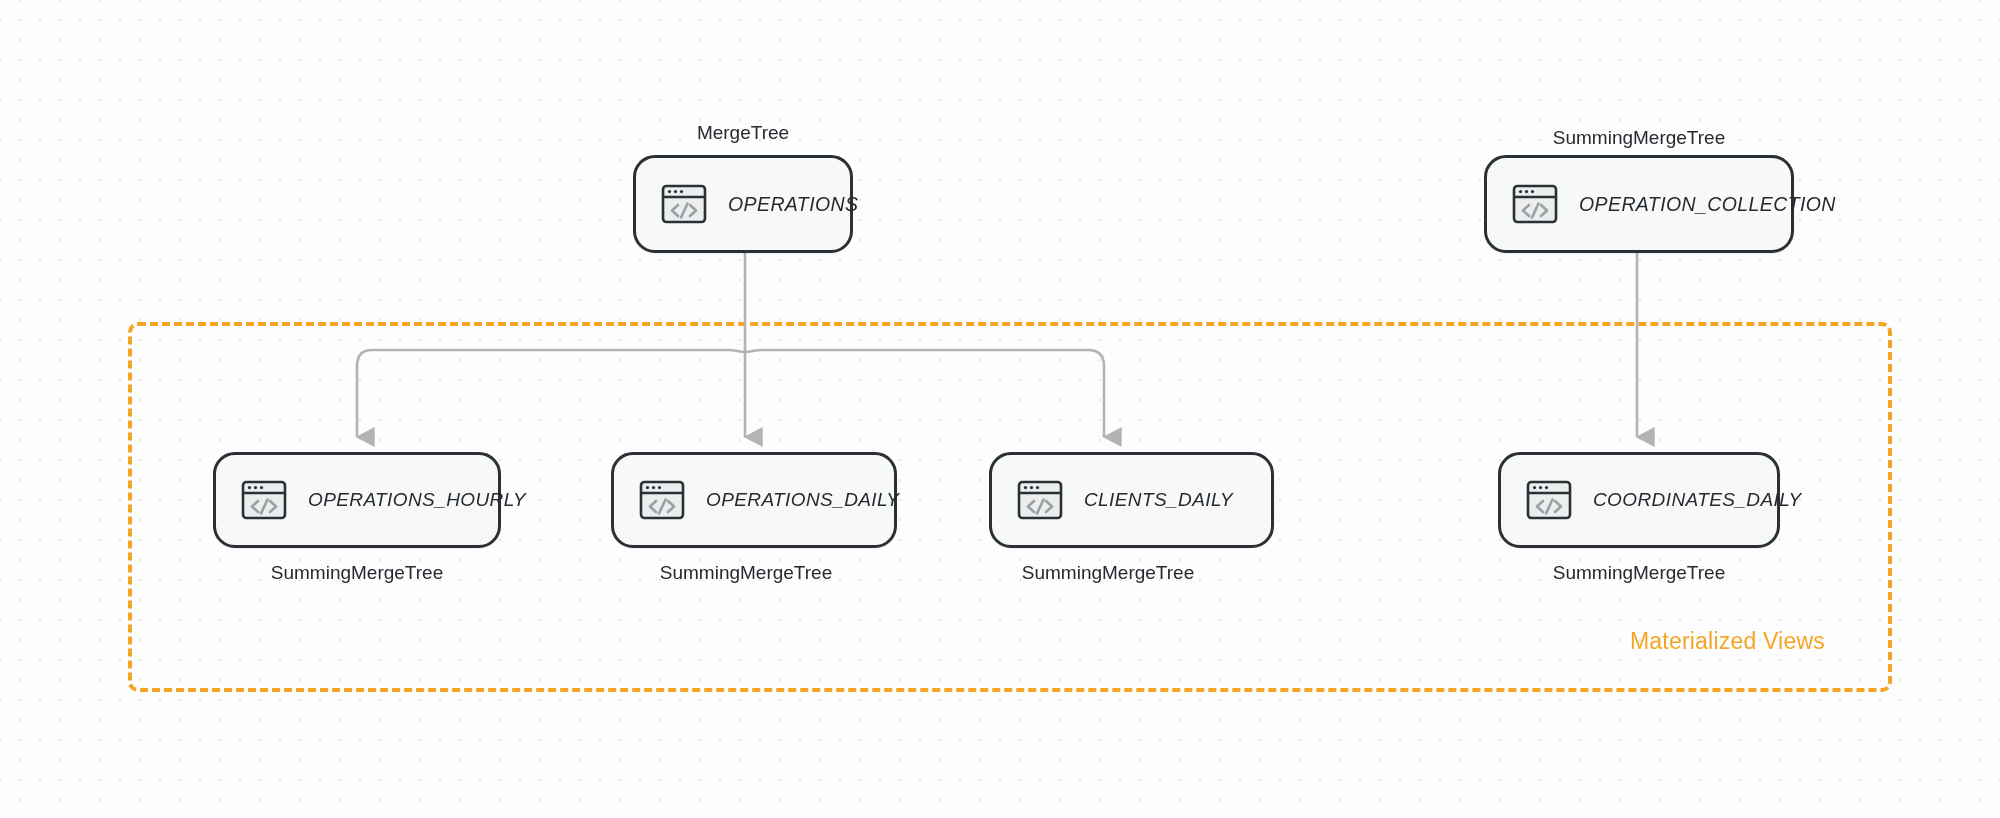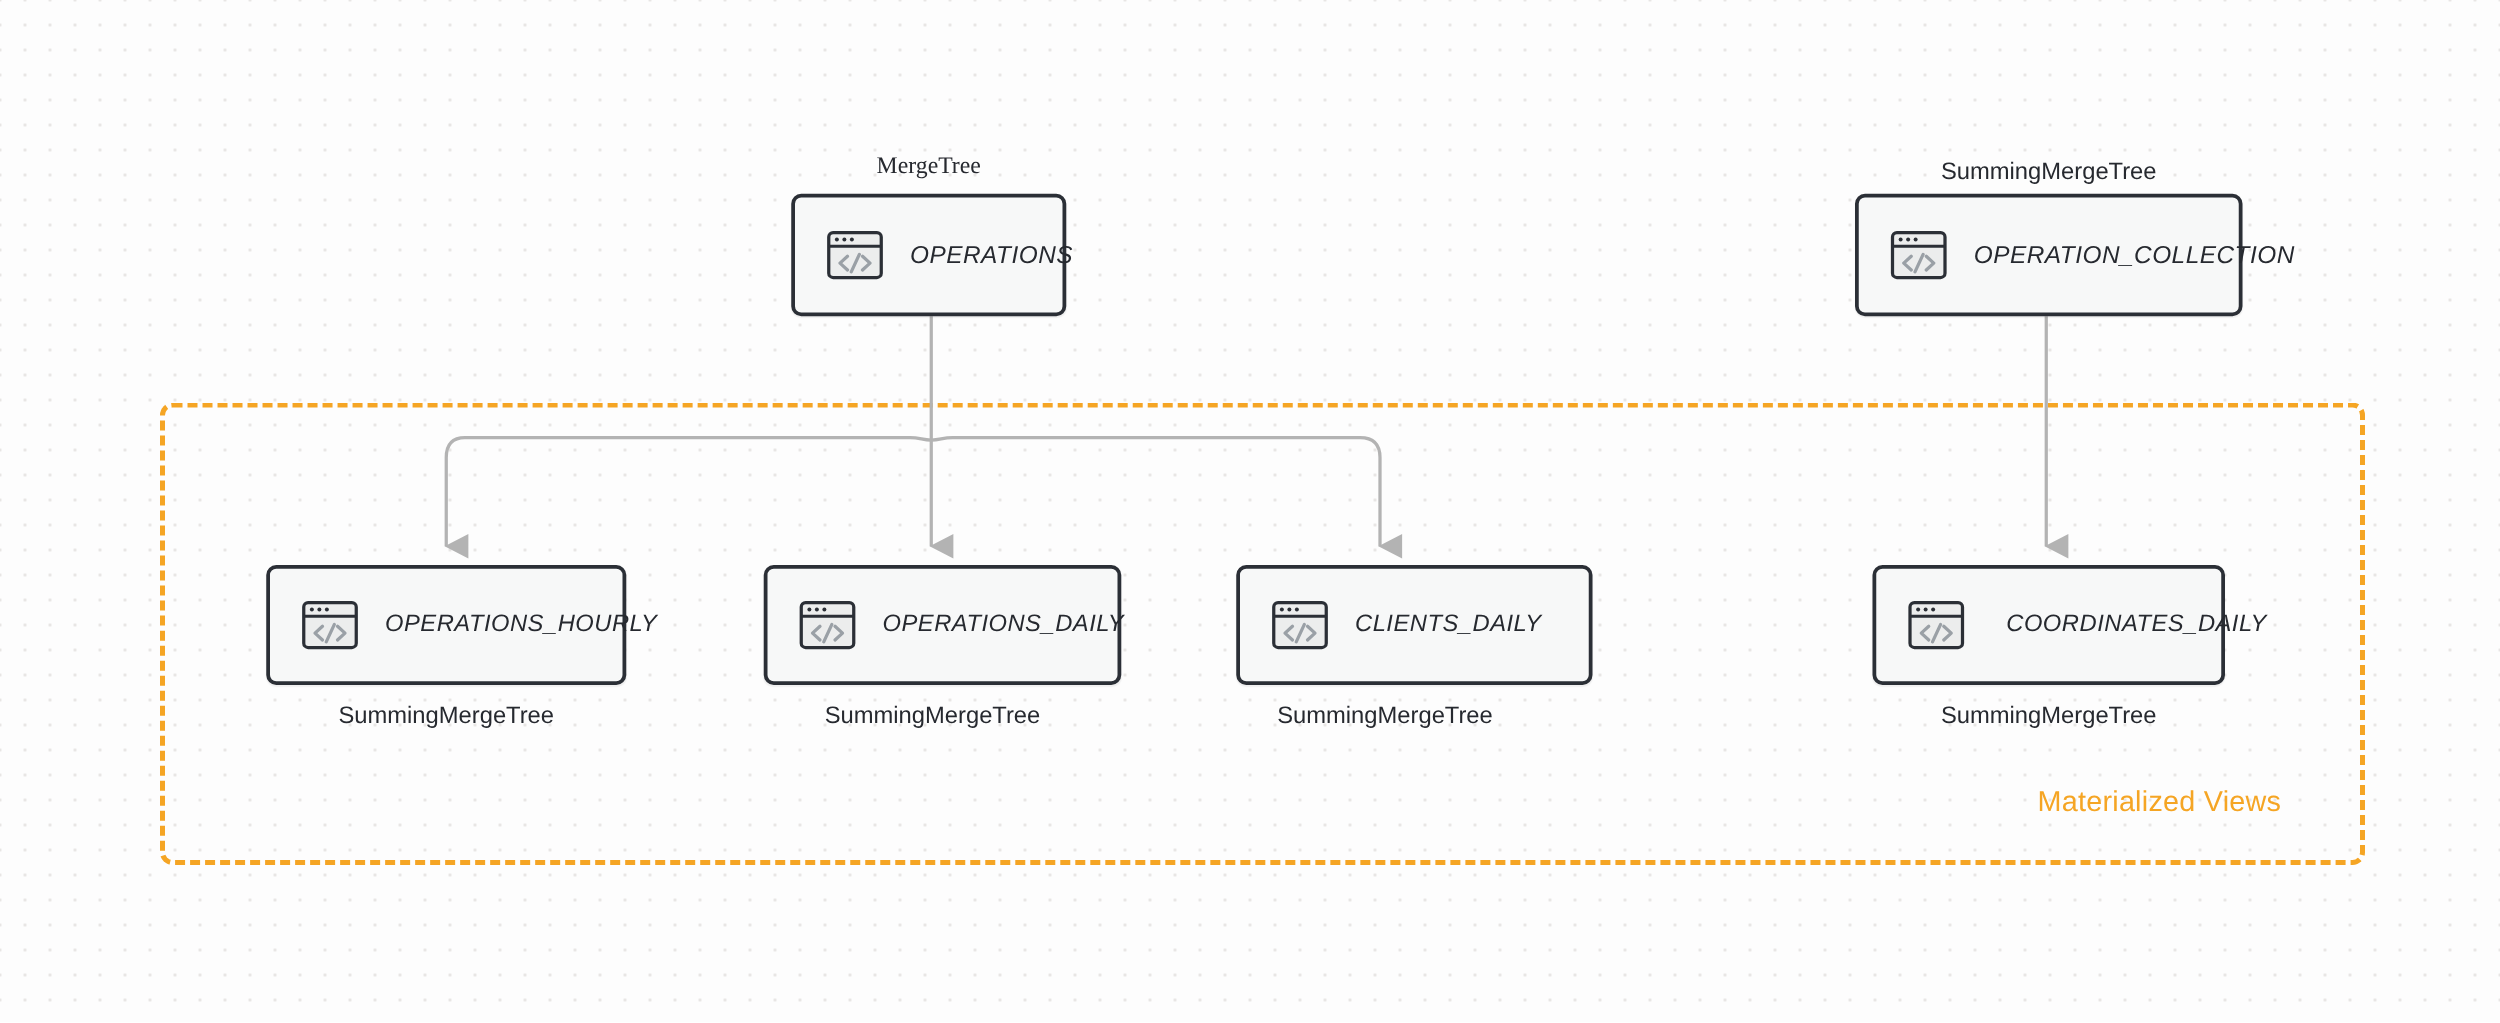--- a/index.html
+++ b/index.html
@@ -43,21 +43,21 @@
     letter-spacing: 0.2px;
     white-space: nowrap;
   }
 
   
   .node {
     position: absolute;
     box-sizing: border-box;
     background: #f7f8f8;
     border: 3.2px solid #2b2f36;
-    border-radius: 8px;
+    border-radius: 22px;
     display: flex;
     align-items: center;
     padding-left: 22px;
     box-shadow: 0 1px 1px rgba(0,0,0,0.06);
   }
   .node-icon {
     flex: 0 0 auto;
     width: 52px;
     height: 52px;
     margin-right: 18px;
@@ -99,21 +99,21 @@
 
     <path d="M 745 352 C 738 352 736 350 728 350 L 372 350 Q 357 350 357 366 L 357 437" fill="none" stroke="#b3b3b3" stroke-width="2.6" marker-end="url(#arrowhead)"></path>
 
     <path d="M 745 352 L 745 437" fill="none" stroke="#b3b3b3" stroke-width="2.6" marker-end="url(#arrowhead)"></path>
 
     <path d="M 745 352 C 752 352 754 350 762 350 L 1088 350 Q 1104 350 1104 366 L 1104 437" fill="none" stroke="#b3b3b3" stroke-width="2.6" marker-end="url(#arrowhead)"></path>
 
     <path d="M 1637 253 L 1637 437" fill="none" stroke="#b3b3b3" stroke-width="2.6" marker-end="url(#arrowhead)"></path>
   </svg>
 
-  <div class="engine-caption" style="left:633px; top:122px; width:220px;font-family:Liberation Serif, serif;">MergeTree</div>
+  <div class="engine-caption" style="left:633px; top:122px; width:220px;">MergeTree</div>
 
   <div class="node" style="left:633px; top:155px; width:220px; height:98px;">
     <span class="node-icon">
       <svg viewBox="0 0 52 52" width="52" height="52" xmlns="http://www.w3.org/2000/svg">
         <rect x="5" y="8" width="42" height="36" rx="3.5" fill="#eceded" stroke="#2b2f36" stroke-width="2.6"></rect>
         <line x1="5" y1="19" x2="47" y2="19" stroke="#2b2f36" stroke-width="2.4"></line>
         <circle cx="11.5" cy="13.6" r="1.6" fill="#2b2f36"></circle>
         <circle cx="17.5" cy="13.6" r="1.6" fill="#2b2f36"></circle>
         <circle cx="23.5" cy="13.6" r="1.6" fill="#2b2f36"></circle>
         <path d="M 20 27 L 14 32.5 L 20 38" fill="none" stroke="#9aa0a6" stroke-width="2.6" stroke-linecap="round" stroke-linejoin="round"></path>
@@ -186,21 +186,21 @@
         <circle cx="23.5" cy="13.6" r="1.6" fill="#2b2f36"></circle>
         <path d="M 20 27 L 14 32.5 L 20 38" fill="none" stroke="#9aa0a6" stroke-width="2.6" stroke-linecap="round" stroke-linejoin="round"></path>
         <path d="M 32 27 L 38 32.5 L 32 38" fill="none" stroke="#9aa0a6" stroke-width="2.6" stroke-linecap="round" stroke-linejoin="round"></path>
         <line x1="29.5" y1="25.5" x2="23" y2="39.5" stroke="#9aa0a6" stroke-width="2.6" stroke-linecap="round"></line>
       </svg>
     </span>
     <span class="node-label sm">CLIENTS_DAILY</span>
   </div>
   <div class="engine-caption" style="left:989px; top:562px; width:238px;">SummingMergeTree</div>
 
-  <div class="node" style="left:1498px; top:452px; width:282px; height:96px;gap:12px;">
+  <div class="node" style="left:1498px; top:452px; width:282px; height:96px;">
     <span class="node-icon">
       <svg viewBox="0 0 52 52" width="52" height="52" xmlns="http://www.w3.org/2000/svg">
         <rect x="5" y="8" width="42" height="36" rx="3.5" fill="#eceded" stroke="#2b2f36" stroke-width="2.6"></rect>
         <line x1="5" y1="19" x2="47" y2="19" stroke="#2b2f36" stroke-width="2.4"></line>
         <circle cx="11.5" cy="13.6" r="1.6" fill="#2b2f36"></circle>
         <circle cx="17.5" cy="13.6" r="1.6" fill="#2b2f36"></circle>
         <circle cx="23.5" cy="13.6" r="1.6" fill="#2b2f36"></circle>
         <path d="M 20 27 L 14 32.5 L 20 38" fill="none" stroke="#9aa0a6" stroke-width="2.6" stroke-linecap="round" stroke-linejoin="round"></path>
         <path d="M 32 27 L 38 32.5 L 32 38" fill="none" stroke="#9aa0a6" stroke-width="2.6" stroke-linecap="round" stroke-linejoin="round"></path>
         <line x1="29.5" y1="25.5" x2="23" y2="39.5" stroke="#9aa0a6" stroke-width="2.6" stroke-linecap="round"></line>

